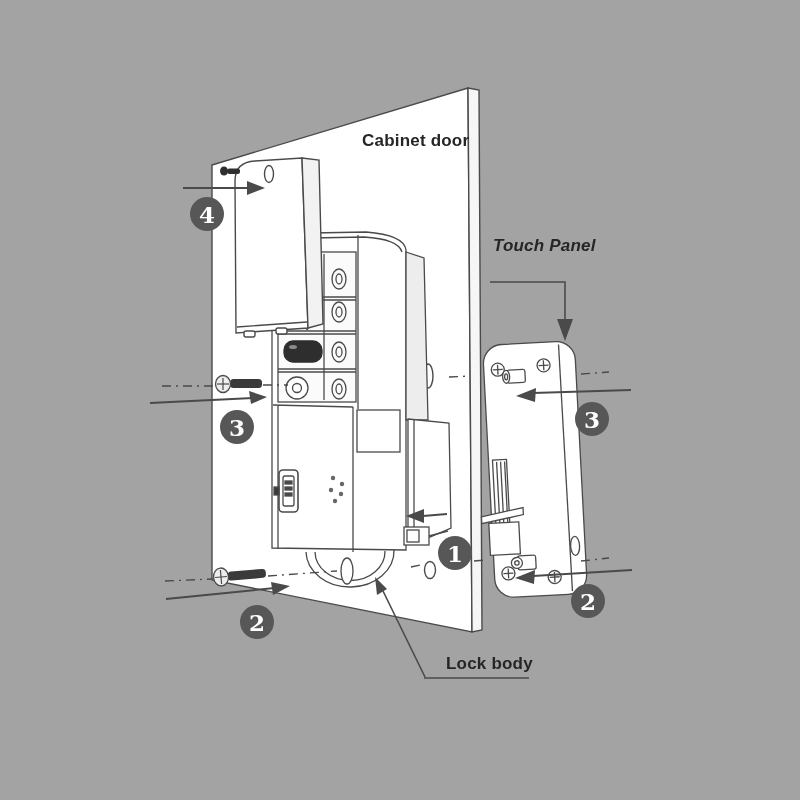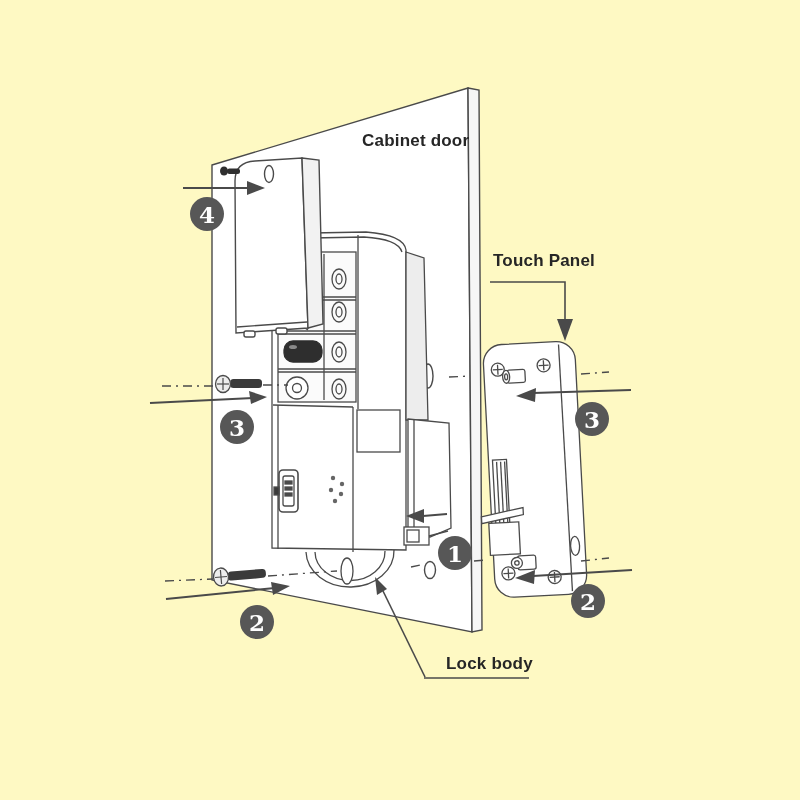--- a/index.html
+++ b/index.html
@@ -1,16 +1,16 @@
 <!DOCTYPE html>
 <html><head>
 <meta charset="utf-8">
 <style>
   html,body{margin:0;padding:0;background:#ffffff;}
-  #stage{position:relative;width:800px;height:800px;background:#fef9c3;overflow:hidden;
+  #stage{position:relative;width:800px;height:800px;background:#a3a3a3;overflow:hidden;
          font-family:"Liberation Sans", sans-serif;}
   #art{position:absolute;left:0;top:0;}
   .diagram-label{position:absolute;color:#262626;font-size:17px;font-weight:600;
                  white-space:nowrap;letter-spacing:0.2px;}
   .badge{position:absolute;width:34px;height:34px;border-radius:50%;background:#575757;
          color:#ffffff;display:flex;align-items:center;justify-content:center;
          font-family:"DejaVu Serif", serif;font-weight:bold;font-size:23px;line-height:1;}
 </style>
 </head>
 <body>
@@ -212,21 +212,21 @@
     </g>
     <g stroke-width="1.6">
       <line x1="383" y1="591" x2="425" y2="677"></line>
       <line x1="424" y1="678" x2="529" y2="678"></line>
       <polygon points="375,577 387,589 377,595" stroke="none"></polygon>
     </g>
   </g>
 </svg>
 
   <div class="diagram-label" style="left:362px;top:131px;">Cabinet door</div>
-  <div class="diagram-label" style="left:493px;top:251px;">Touch Panel</div>
+  <div class="diagram-label" style="left:493px;top:236px;font-style:italic;">Touch Panel</div>
   <div class="diagram-label" style="left:446px;top:654px;text-align:center;">Lock body</div>
 
   <div class="badge" style="left:190px;top:197px;">4</div>
   <div class="badge" style="left:220px;top:410px;">3</div>
   <div class="badge" style="left:240px;top:605px;">2</div>
   <div class="badge" style="left:438px;top:536px;">1</div>
   <div class="badge" style="left:575px;top:402px;">3</div>
   <div class="badge" style="left:571px;top:584px;">2</div>
 </div>
 

